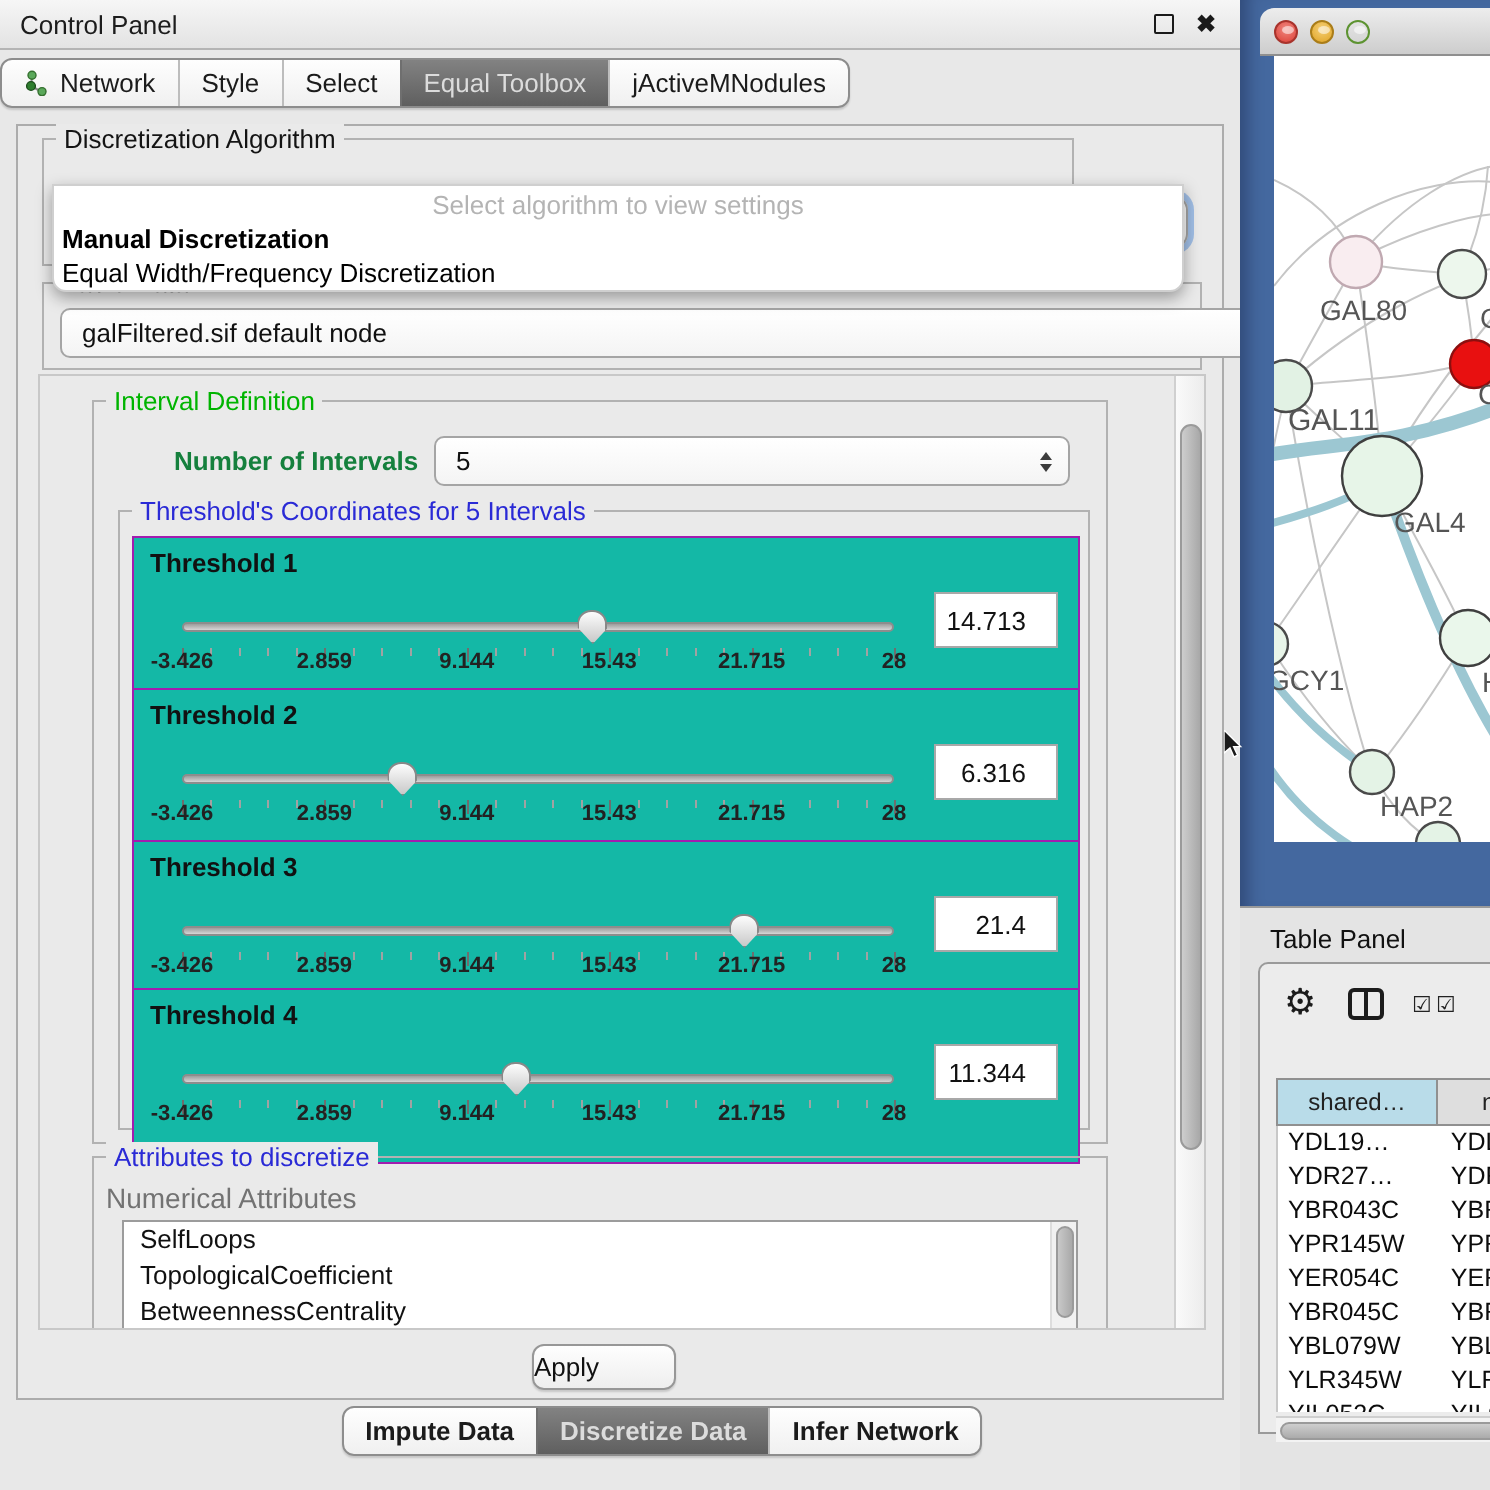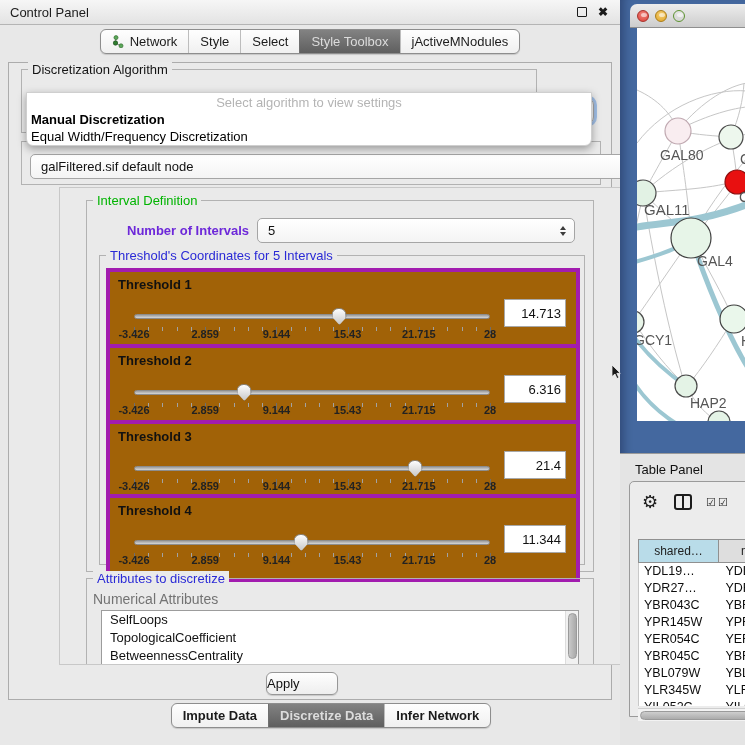--- a/index.html
+++ b/index.html
@@ -14,21 +14,21 @@
   .tb-ico{position:absolute;top:6px;font-size:12px;color:#1a1a1a;line-height:13px;}
   #float-ico{right:33px;width:10px;height:10px;border:1.8px solid #1a1a1a;border-radius:1px;top:7px;}
   #close-ico{right:12px;font-weight:bold;}
 
   .seg{display:inline-flex;border:1px solid #8d8d8d;border-radius:6px;overflow:hidden;
     background:linear-gradient(#fefefe,#f0f0f0);box-shadow:0 1px 1px rgba(0,0,0,.15);}
   .seg .it{padding:4px 11px;font-size:13px;color:#1b1b1b;font-weight:500;display:flex;align-items:center;gap:5px;
     border-left:1px solid #bdbdbd;white-space:nowrap;}
   .seg .it:first-child{border-left:none;}
   .seg .it.sel{background:linear-gradient(#828282,#5f5f5f);color:#dcdcdc;border-left-color:#6f6f6f;}
-  #top-tabs{position:absolute;top:29px;left:0;width:620px;text-align:center;}
+  #top-tabs{position:absolute;top:29px;left:0;width:620px;text-align:left;}
   #bottom-tabs{position:absolute;top:703px;left:0;width:620px;text-align:center;padding-left:42px;}
   #bottom-tabs .it{font-weight:bold;}
 
   #outer-panel{position:absolute;left:8px;top:62px;width:604px;height:638px;
     border:1px solid #acacac;background:#eaeaea;}
   .group{position:absolute;border:1px solid #b2b2b2;}
   .group>.glabel{position:absolute;top:-8px;left:6px;background:#eaeaea;padding:0 4px;
     font-size:13px;color:#141414;white-space:nowrap;}
   .glabel.green{color:#00b400;}
   .glabel.blue{color:#2a2ad6;}
@@ -49,31 +49,31 @@
   #algo-popup{position:absolute;left:4px;top:22px;width:566px;height:54px;background:#fff;
     border:1px solid #cfcfcf;border-radius:0 0 7px 7px;box-shadow:0 3px 8px rgba(0,0,0,.35);z-index:30;}
   #algo-popup .ph{position:absolute;left:0;top:2px;width:100%;text-align:center;color:#b4b4b4;font-size:13px;}
   #algo-popup .op1{position:absolute;left:4px;top:19px;font-size:13px;font-weight:bold;color:#000;}
   #algo-popup .op2{position:absolute;left:4px;top:36px;font-size:13px;color:#000;}
 
   #tabledata-group{left:12px;top:78px;width:580px;height:44px;}
   #tabledata-combo{position:absolute;left:8px;top:12px;width:614px;height:25px;}
 
   #scrollpane{position:absolute;left:10px;top:124px;width:584px;height:478px;overflow:hidden;
-    border:1px solid #c8c8c8;background:#eaeaea;margin-left:40px;}
+    border:1px solid #c8c8c8;background:#eaeaea;}
   #vscroll{position:absolute;right:0;top:0;width:15px;height:100%;background:linear-gradient(to right,#fafafa,#ececec);border-left:1px solid #d0d0d0;}
   #vscroll .thumb-v{position:absolute;left:2px;top:24px;width:11px;height:363px;border-radius:6px;
     background:linear-gradient(to right,#cdcdcd,#a8a8a8);border:1px solid #9a9a9a;}
 
   #interval-group{left:26px;top:12px;width:508px;height:372px;}
-  #noi-label{position:absolute;left:40px;top:22px;font-size:13px;font-weight:bold;color:#6d28d9;}
+  #noi-label{position:absolute;left:40px;top:22px;font-size:13px;font-weight:bold;color:#15803d;}
   #noi-combo{position:absolute;left:170px;top:17px;width:318px;height:25px;}
   #thresh-group{position:absolute;left:12px;top:54px;width:486px;height:310px;}
 
-  .thresh-box{position:absolute;left:6px;width:474px;height:88px;background:#a16207;border:4px solid #a21caf;}
+  .thresh-box{position:absolute;left:6px;width:474px;height:88px;background:#14b8a6;border:1px solid #a21caf;}
   .thresh-box .tlabel{position:absolute;left:8px;top:5px;font-size:13px;font-weight:bold;color:#111;}
   .track-wrap{position:absolute;left:24px;top:36px;width:356px;height:18px;}
   .track{position:absolute;left:0;top:6px;width:100%;height:5px;border-radius:3px;
     background:linear-gradient(#9d9d9d,#d6d6d6);border:1px solid #8d8d8d;}
   .thumb{position:absolute;top:0;width:15px;height:17px;transform:translateX(-50%);
     background:linear-gradient(#fdfdfd,#c9c9c9);border:1px solid #888;
     border-radius:7px 7px 3px 3px;
     clip-path:polygon(0 0,100% 0,100% 52%,50% 100%,0 52%);}
   .ticks{position:absolute;left:24px;top:55px;width:357px;height:7px;
     background:
@@ -82,21 +82,21 @@
     background-size:357px 7px,357px 4px;background-repeat:no-repeat;}
   .tick-labels{position:absolute;left:24px;top:56px;width:356px;height:12px;font-size:11px;font-weight:bold;color:#222;}
   .tick-labels span{position:absolute;top:0;transform:translateX(-50%);white-space:nowrap;}
   .tick-labels span:nth-child(1){left:0;}
   .tick-labels span:nth-child(2){left:20%;}
   .tick-labels span:nth-child(3){left:40%;}
   .tick-labels span:nth-child(4){left:60%;}
   .tick-labels span:nth-child(5){left:80%;}
   .tick-labels span:nth-child(6){left:100%;}
   .tval{position:absolute;right:10px;top:27px;width:62px;height:28px;background:#fff;
-    border:1px solid #a8a8a8;font-size:13px;color:#111;text-align:right;line-height:28px;padding-right:4px;}
+    border:1px solid #a8a8a8;font-size:13px;color:#111;text-align:right;line-height:28px;padding-right:15px;}
 
   #attr-group{left:26px;top:390px;width:508px;height:220px;}
   #num-attr-label{position:absolute;left:6px;top:12px;font-size:14px;font-weight:normal;color:#737373;}
   #attr-list{position:absolute;left:14px;top:31px;width:478px;height:160px;background:#fff;border:1px solid #9c9c9c;}
   #attr-list .li{padding-left:8px;font-size:13px;color:#111;line-height:18px;white-space:nowrap;}
   #attr-scroll{position:absolute;right:0;top:0;width:13px;height:100%;background:#f1f1f1;border-left:1px solid #ddd;}
   #attr-scroll .thumb-v{position:absolute;left:1.5px;top:2px;width:9px;height:46px;border-radius:5px;
     background:linear-gradient(to right,#c9c9c9,#a9a9a9);border:1px solid #9a9a9a;}
 
   #apply-btn{position:absolute;left:257px;top:609px;width:72px;height:23px;border-radius:6px;
@@ -167,21 +167,21 @@
         </svg>
         <span>Network</span>
       </span>
       <span class="it">
           <span>Style</span>
         </span>
       <span class="it">
           <span>Select</span>
         </span>
       <span class="it sel">
-          <span>Style Toolbox</span>
+          <span>Equal Toolbox</span>
         </span>
       <span class="it">
           <span>jActiveMNodules</span>
         </span>
     </span>
   </div>
 
   <div id="outer-panel">
 
     <div id="algo-group" class="group">

